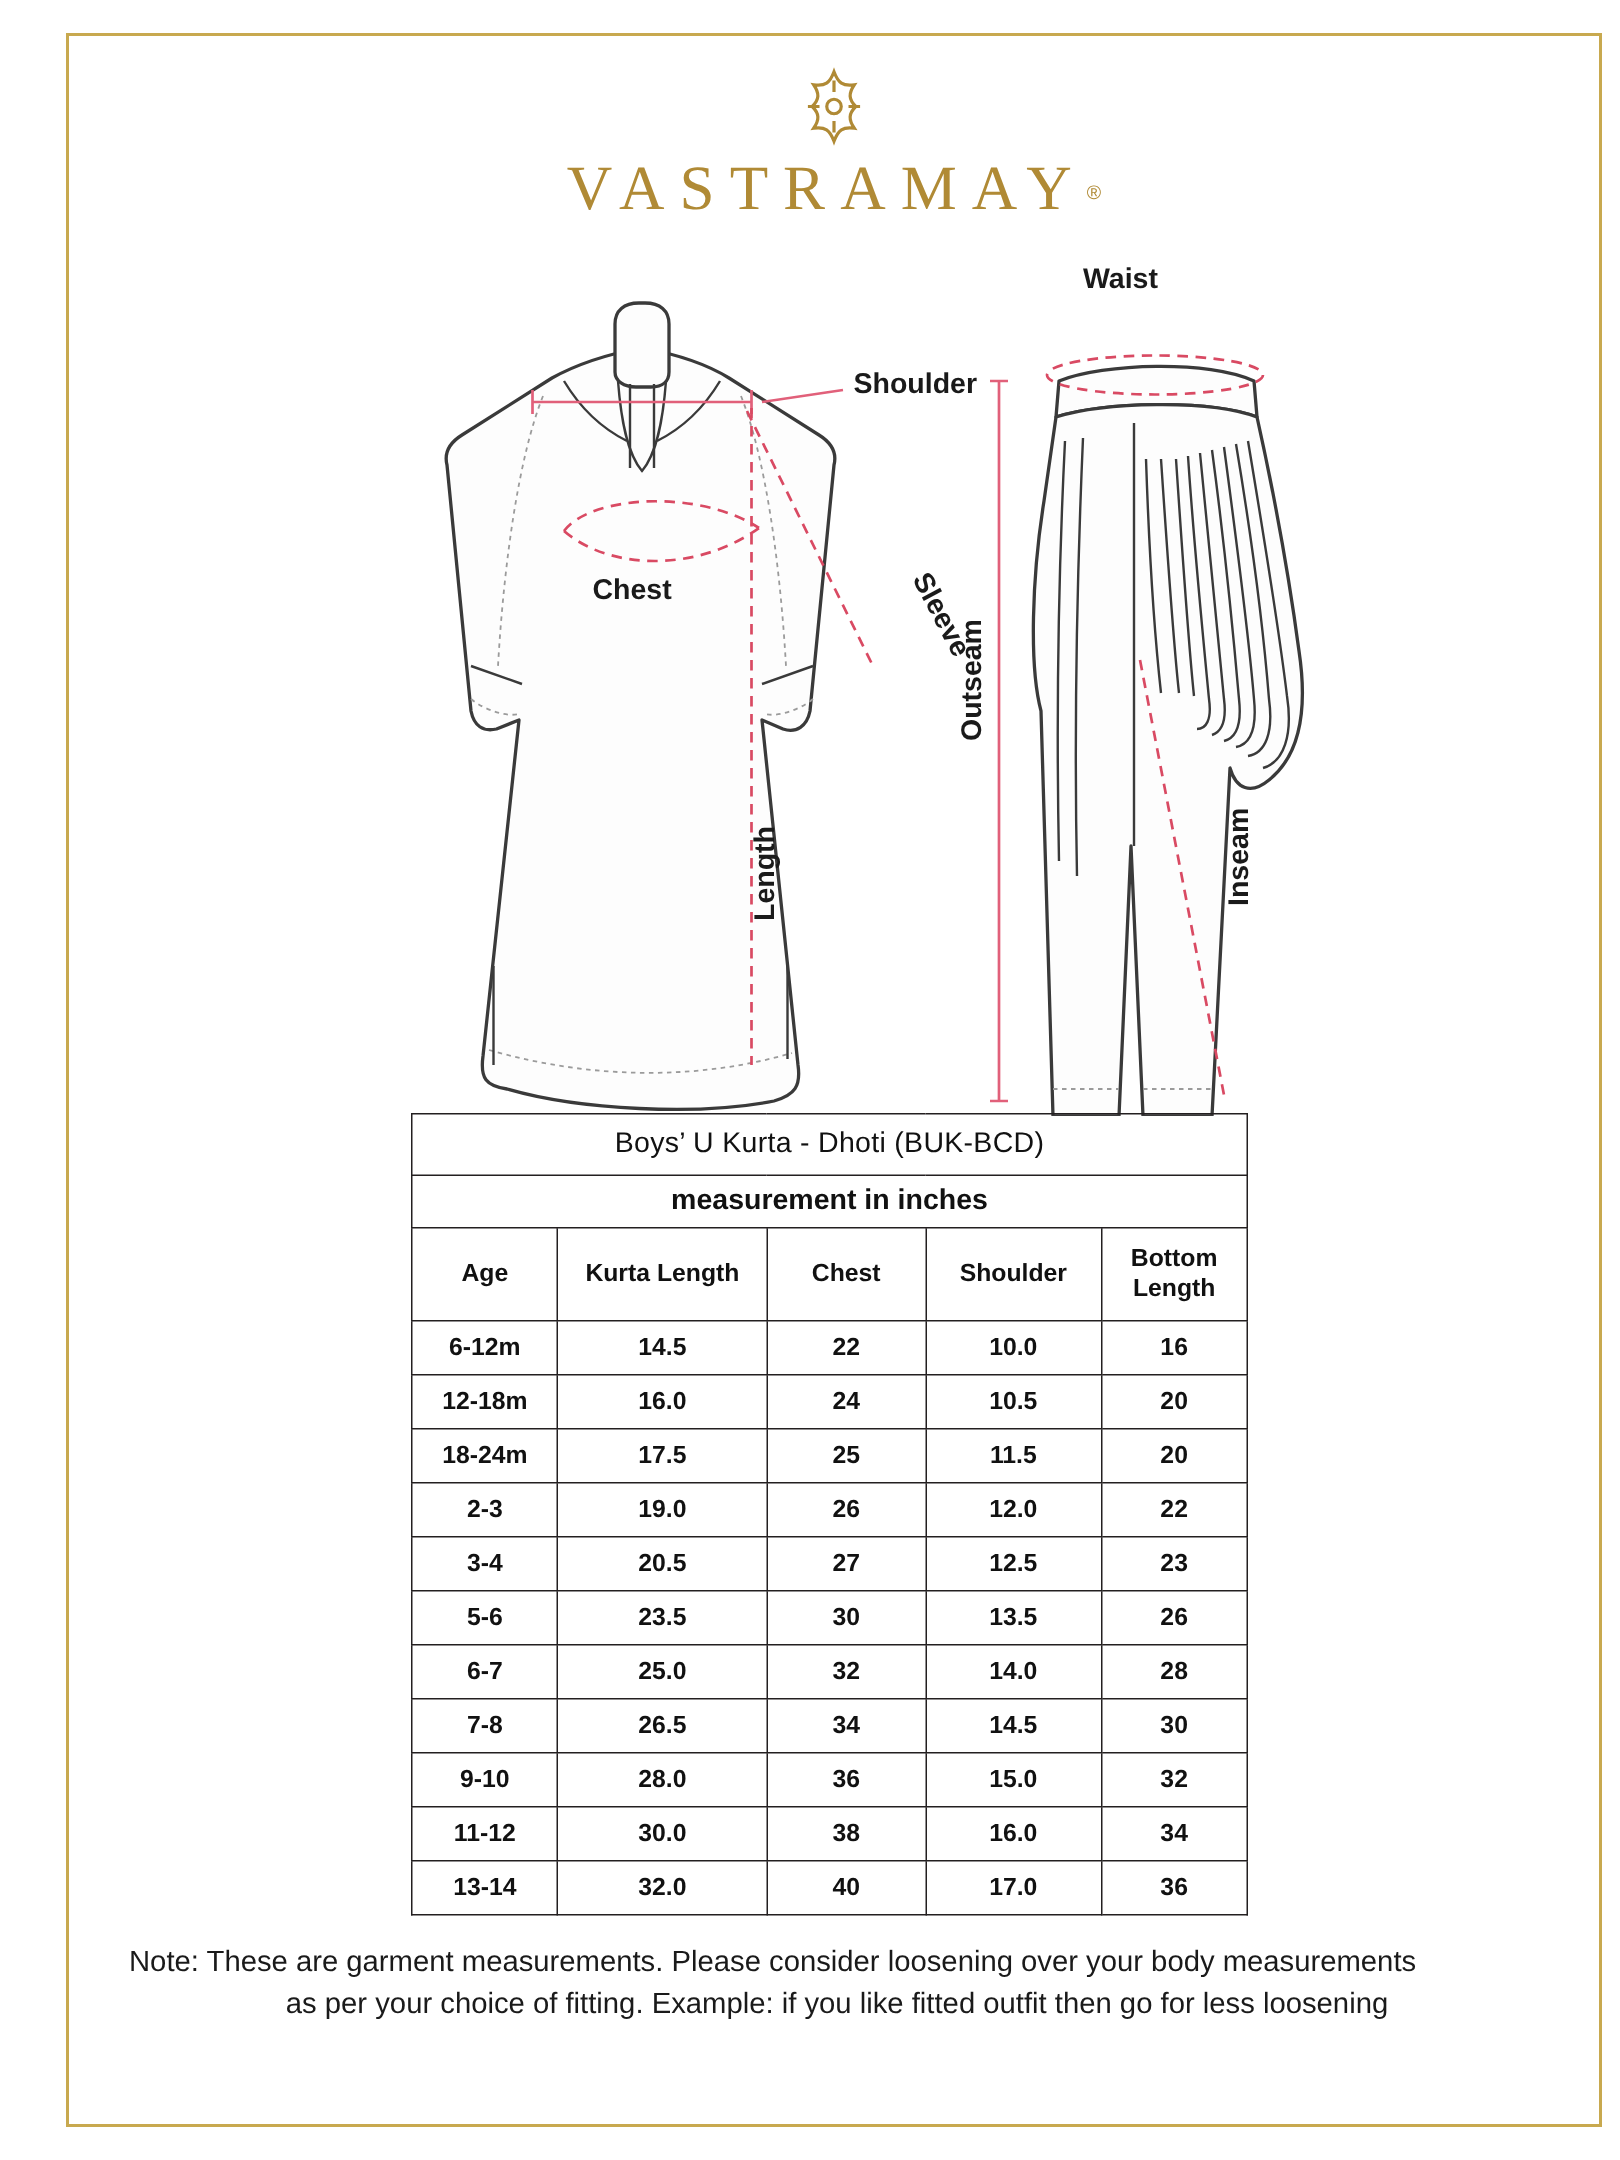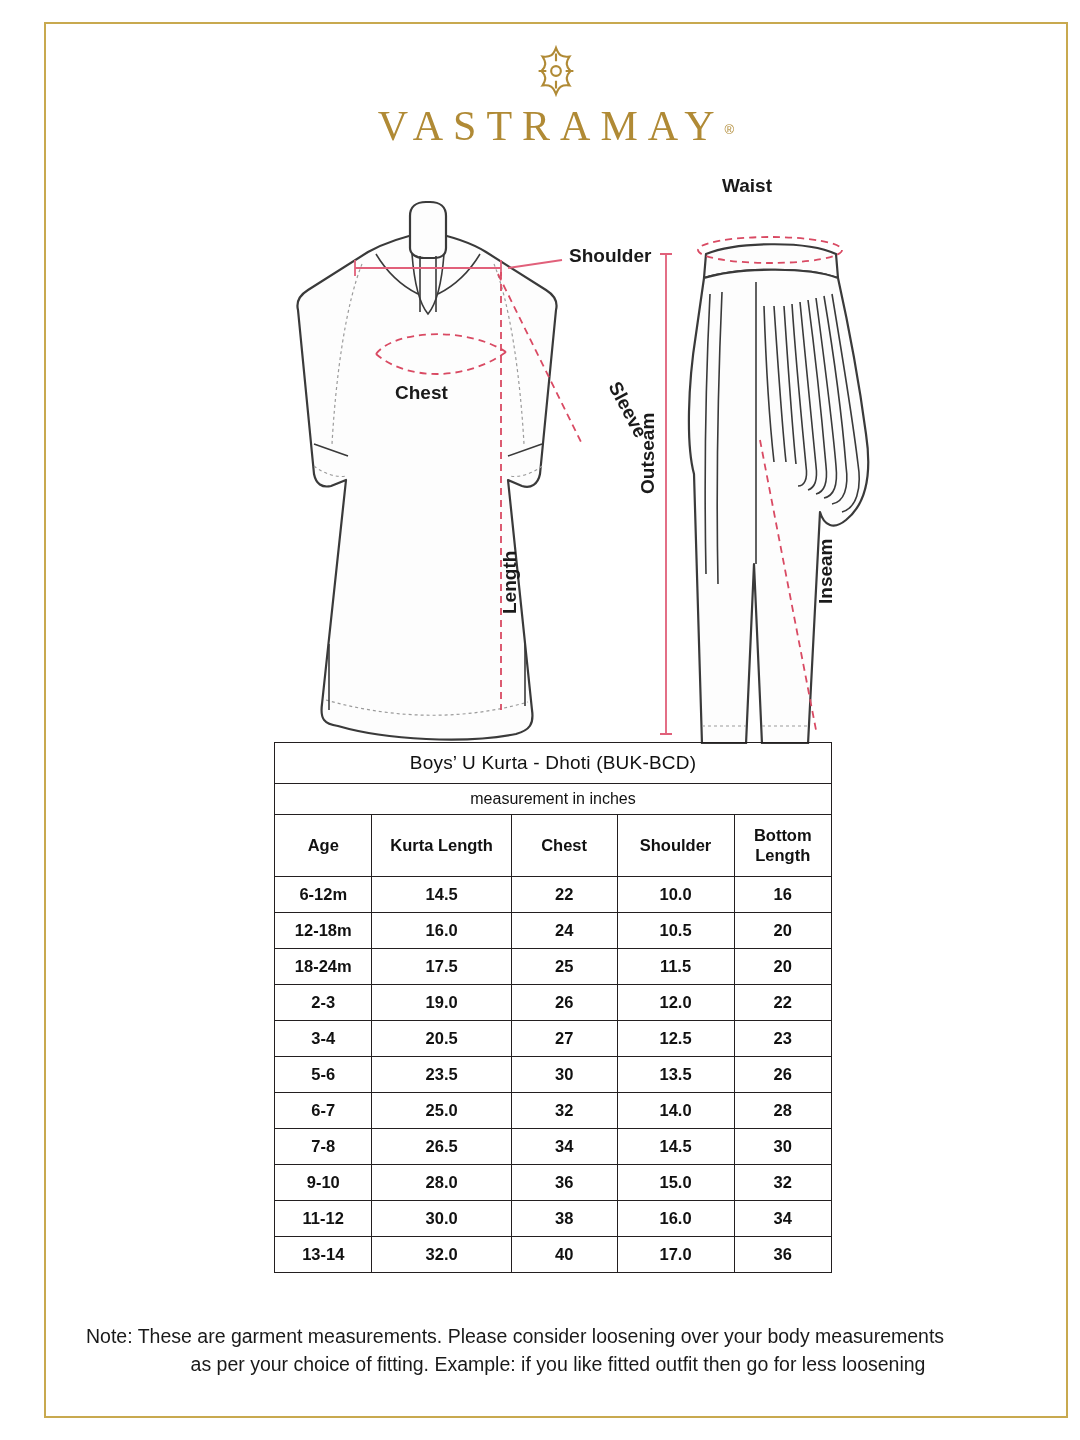--- a/index.html
+++ b/index.html
@@ -81,22 +81,22 @@
     text-align: center;
     color: #111;
   }
   .tbl-title {
     font-size: 19px;
     font-weight: normal;
     padding: 9px 4px;
     letter-spacing: .2px;
   }
   .tbl-sub {
-    font-size: 16px;
-    font-weight: normal;
+    font-size: 19px;
+    font-weight: bold;
     padding: 6px 6px;
   }
   .tbl-head th {
     font-size: 16.5px;
     font-weight: bold;
     padding: 6px 4px;
     line-height: 1.18;
     vertical-align: middle;
     height: 62px;
   }
@@ -115,21 +115,20 @@
   
   .note {
     position: absolute;
     left: 22px;
     top: 1270px;
     width: 980px;
     font-size: 19.5px;
     line-height: 1.45;
     color: #1a1a1a;
     text-align: center;
-    margin-top: 28px;
   }
   .note .l1 { display: block; text-align: left; padding-left: 18px;}
   .note .l2 { display: block; text-align: center; }
 </style>
 </head>
 <body>
 
 <div class="page-frame">
 
   <div class="brand">

